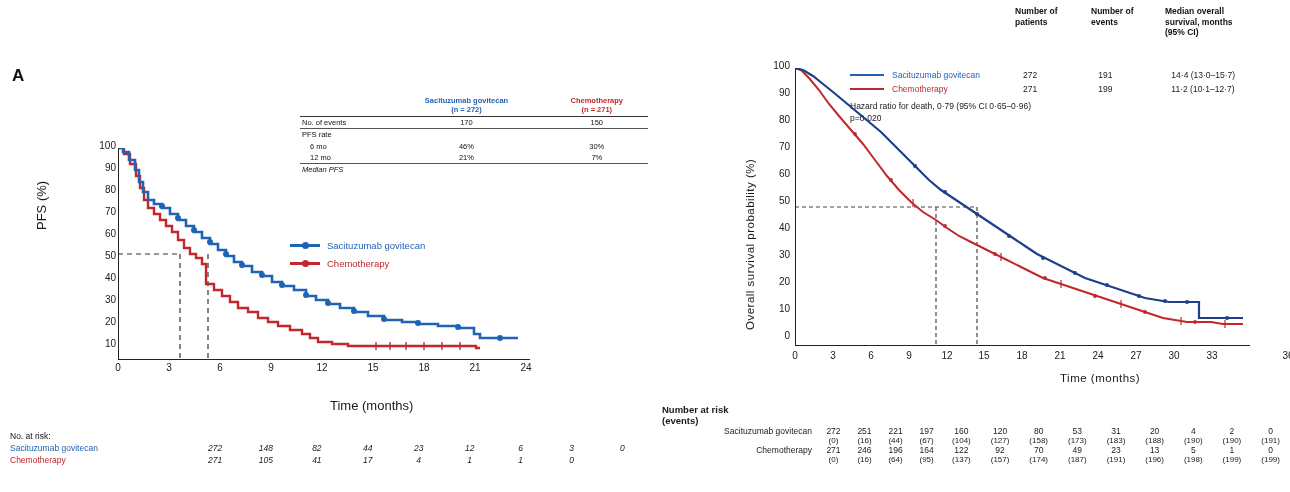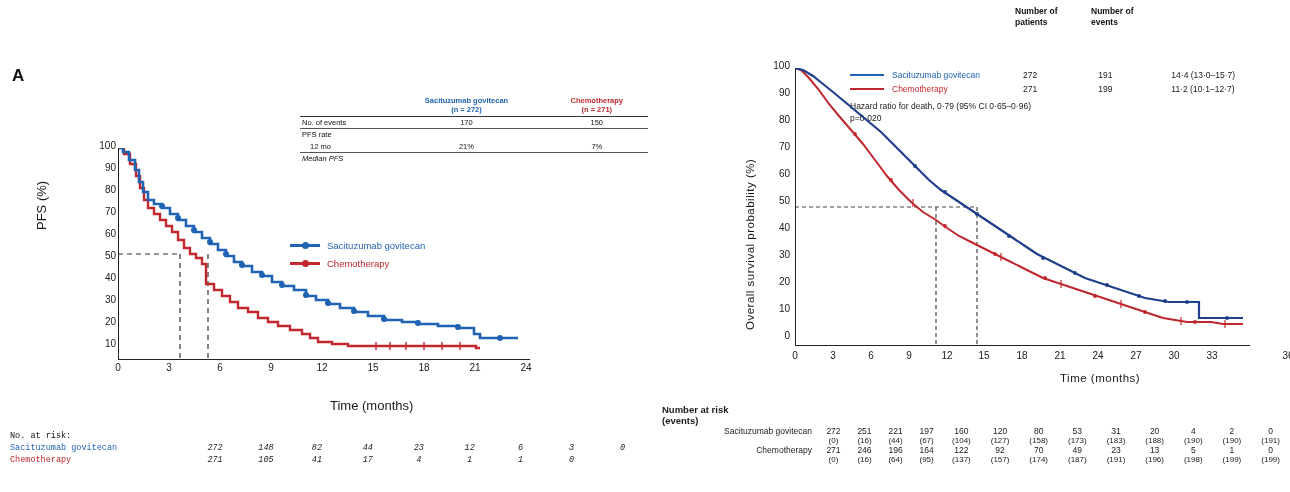--- a/index.html
+++ b/index.html
@@ -64,21 +64,21 @@
   #pfsLegend .swatch{width:30px;height:2.5px;margin-right:7px;position:relative;}
   #pfsLegend .swatch .dot{
     position:absolute;left:12px;top:-2.5px;width:7px;height:7px;border-radius:50%;
   }
 
   
   #pfsRisk{
     position:absolute;left:8px;top:430px;width:640px;
     font-size:8.5px;border-collapse:collapse;
   }
-  #pfsRisk td{padding:1px 2px;white-space:nowrap;font-family:Liberation Mono, monospace;}
+  #pfsRisk td{padding:1px 2px;white-space:nowrap;}
   #pfsRisk .lbl{font-size:8.5px;}
   #pfsRisk .n{text-align:center;font-style:italic;width:42px;}
   #pfsRisk .sg{color:#1f63b4;}
   #pfsRisk .ch{color:#c1272d;}
   #pfsRisk .cap{font-size:8.5px;color:#111;}
 
   
   #panelB{left:660px;top:0;width:630px;height:492px;}
   #osPlot{left:135px;top:68px;width:455px;height:278px;}
   #osPlot .frame{
@@ -245,20 +245,25 @@
       <td>No. of events</td>
       <td class="num">170</td>
       <td class="num">150</td>
     </tr>
     <tr class="rowline">
       <td>PFS rate</td>
       <td class="num"></td>
       <td class="num"></td>
     </tr>
     <tr>
+      <td class="indent">6 mo</td>
+      <td class="num">46%</td>
+      <td class="num">30%</td>
+    </tr>
+    <tr>
       <td class="indent">12 mo</td>
       <td class="num">21%</td>
       <td class="num">7%</td>
     </tr>
     <tr class="rowline">
       <td class="ital">Median PFS</td>
       <td class="num"></td>
       <td class="num"></td>
     </tr>
   </tbody>
@@ -316,20 +321,25 @@
 
   <div id="osSummary">
     <div class="cols">
       <div class="c c1 hdr">
         <div>Number of</div>
         <div>patients</div>
       </div>
       <div class="c c2 hdr">
         <div>Number of</div>
         <div>events</div>
+      </div>
+      <div class="c c3 hdr">
+        <div>Median overall</div>
+        <div>survival, months</div>
+        <div>(95% CI)</div>
       </div>
     </div>
   </div>
 
   <div id="osRows">
     <div class="row">
       <span class="legendname">
         <span class="sw" style="background:#1f63b4;"></span>
         <span style="color:#1f63b4;">Sacituzumab govitecan</span>
       </span>

